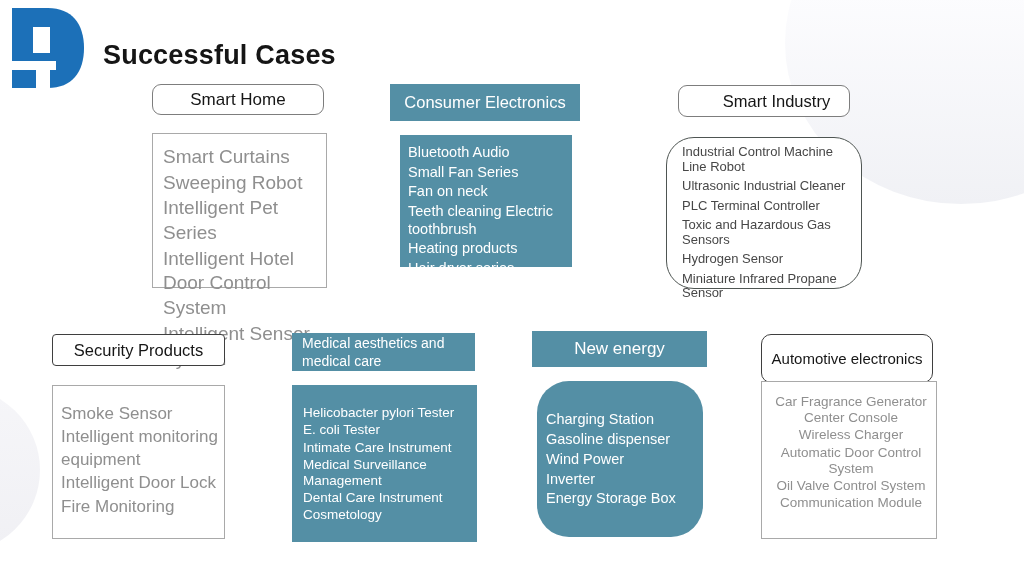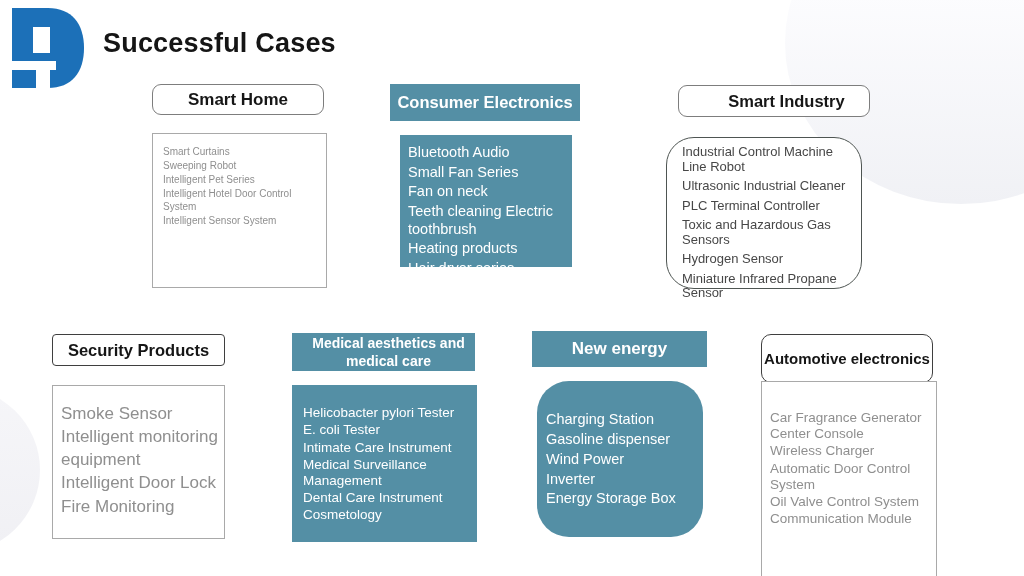--- a/index.html
+++ b/index.html
@@ -18,53 +18,53 @@
   }
   .bg-bl {
     position:absolute; left:-132px; top:386px; width:172px; height:168px;
     border-radius:50%;
     background:linear-gradient(180deg,#f6f6f9 0%, #f0f0f4 100%);
   }
 
   .logo { position:absolute; left:10px; top:8px; width:76px; height:80px; }
 
   .title {
-    position:absolute; left:103px; top:28px; margin:0;
+    position:absolute; left:103px; top:40px; margin:0;
     font-size:27px; font-weight:700; color:#151515; letter-spacing:0.2px;
     white-space:nowrap;
   }
 
   
   .hdr {
     position:absolute; display:flex; align-items:center; justify-content:center;
-    font-weight:700; color:#161616; background:#ffffff; white-space:nowrap;text-align:center;
+    font-weight:400; color:#161616; background:#ffffff; white-space:nowrap;
   }
   .hdr.teal { background:var(--teal); color:#ffffff; border:none; }
 
   #hdr-smart-home { left:152px; top:84px;  width:172px; height:31px; border:1.5px solid #7d7d7d; border-radius:9px;  font-size:17px; }
   #hdr-consumer   { left:390px; top:84px;  width:190px; height:37px; font-size:16.5px; }
-  #hdr-industry   { left:678px; top:85px;  width:192px; height:32px; border:1.5px solid #7d7d7d; border-radius:9px;  font-size:16.5px;padding-left:25px; }
+  #hdr-industry   { left:678px; top:85px;  width:172px; height:32px; border:1.5px solid #7d7d7d; border-radius:9px;  font-size:16.5px;padding-left:25px; }
   #hdr-security   { left:52px;  top:334px; width:173px; height:32px; border:1.6px solid #3f3f3f; border-radius:4px; font-size:16.5px; }
   #hdr-medical    { left:292px; top:333px; width:183px; height:38px; font-size:14px; justify-content:flex-start; padding-left:10px; line-height:1.3; white-space:normal; }
   #hdr-newenergy  { left:532px; top:331px; width:175px; height:36px; font-size:17px; }
   #hdr-auto       { left:761px; top:334px; width:172px; height:49px; border:1.6px solid #3f3f3f; border-radius:10px; font-size:15px; }
 
   
   .list { position:absolute; background:#ffffff; }
   .list.plain { border:1px solid #a9a9a9; color:#8f8f8f; }
   .list.teal  { background:var(--teal); color:#ffffff; border:none; }
 
-  #list-smart-home { left:152px; top:133px; width:175px; height:155px; padding:11px 8px 0 10px; font-size:10px; line-height:1.3; }
+  #list-smart-home { left:152px; top:133px; width:175px; height:155px; padding:11px 8px 0 10px; font-size:19px; line-height:1.3; }
   #list-consumer   { left:400px; top:135px; width:172px; height:132px; padding:9px 4px 0 8px;  font-size:14.5px; line-height:1.22; }
   #list-industry   { left:666px; top:137px; width:196px; height:152px; border:1.7px solid #4e5552; border-radius:28px;
                      padding:7px 8px 0 15px; font-size:13px; line-height:1.12; color:#474747; background:#ffffff; }
   #list-security   { left:52px;  top:385px; width:173px; height:154px; padding:17px 4px 0 8px;  font-size:17px; line-height:1.32; }
   #list-medical    { left:292px; top:385px; width:185px; height:157px; padding:20px 4px 0 11px; font-size:13.5px; line-height:1.14; }
   #list-newenergy  { left:537px; top:381px; width:166px; height:156px; border-radius:32px; padding:29px 4px 0 9px; font-size:14.5px; line-height:1.3; }
-  #list-auto       { left:761px; top:381px; width:176px; height:196px; padding:28px 4px 0 8px;  font-size:13.5px; line-height:1.2; }
+  #list-auto       { left:761px; top:381px; width:176px; height:158px; padding:12px 4px 0 8px;  font-size:13.5px; line-height:1.2;text-align:center; }
 
   .list .list-item { margin:0 0 1px 0; }
   #list-consumer  .list-item { margin-bottom:2px; }
   #list-industry  .list-item { margin-bottom:5px; }
   #list-medical   .list-item { margin-bottom:2px; }
   #list-newenergy .list-item { margin-bottom:1px; }
 </style>
 </head>
 <body>
 

